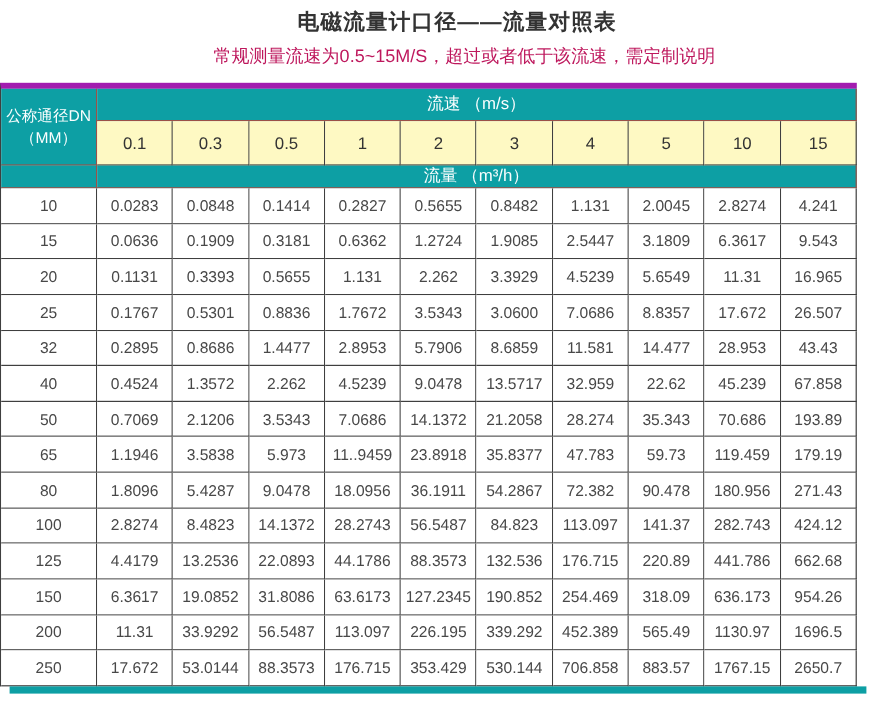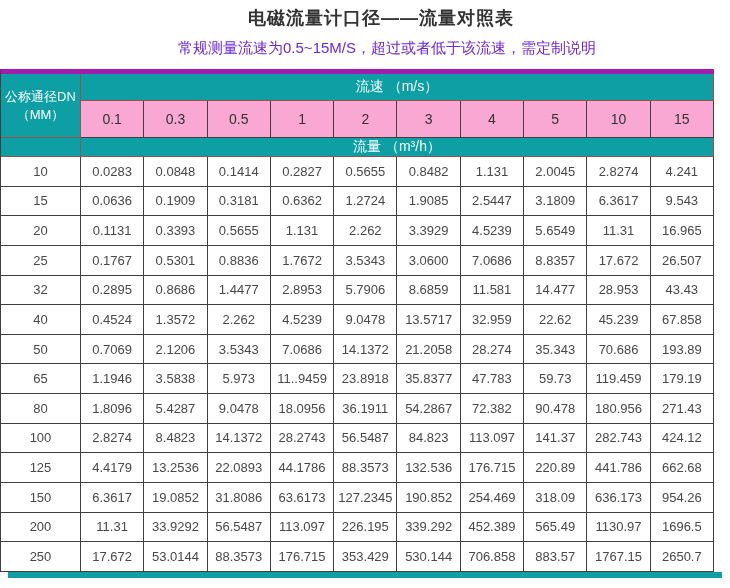--- a/index.html
+++ b/index.html
@@ -9,21 +9,21 @@
     width: 730px; height: 588px; overflow: hidden;
   }
   .page { width: 730px; height: 588px; }
 
   .page-header { text-align: center; padding-top: 6px; }
   .page-title {
     font-size: 18px; font-weight: 700; color: #333333;
     letter-spacing: 1px; line-height: 24px; padding-left: 32px;
   }
   .page-subtitle {
-    font-size: 15px; font-weight: 400; color: #6d28d9;
+    font-size: 15px; font-weight: 400; color: #be185d;
     line-height: 22px; margin-top: 7px; padding-left: 44px;
   }
 
   table.flow-table {
     width: 714px; margin: 10px 8px 0 0;
     border-spacing: 0; table-layout: fixed;
     border-top: 5px solid #a21caf; border-left: 1px solid #3f3f3f;
   }
   col.col-dn { width: 80px; }
 
@@ -34,21 +34,21 @@
     background: #0d9fa4; color: #fbfefe; font-weight: 400;
     border-right: 1px solid #9b5148; border-bottom: 1px solid #9b5148;
     font-size: 14px;
   }
   .corner-cell { font-size: 13px; line-height: 18px; height: 64px; }
   .band-cell { height: 20px; }
   .flow-band-row td { height: 14px; }
 
   
   .vel-cell {
-    background: #f9a8d4; color: #333333; font-size: 14px; height: 28px;
+    background: #fef9c3; color: #333333; font-size: 14px; height: 28px;
     border-right: 1px solid #3f3f3f; border-bottom: 1px solid #3f3f3f;
   }
 
   
   .data-row td {
     height: 29.64px; font-size: 13px; color: #484848; background: #ffffff;
     border-right: 1px solid #3f3f3f; border-bottom: 1px solid #3f3f3f;
   }
 
   .teal-strip {

